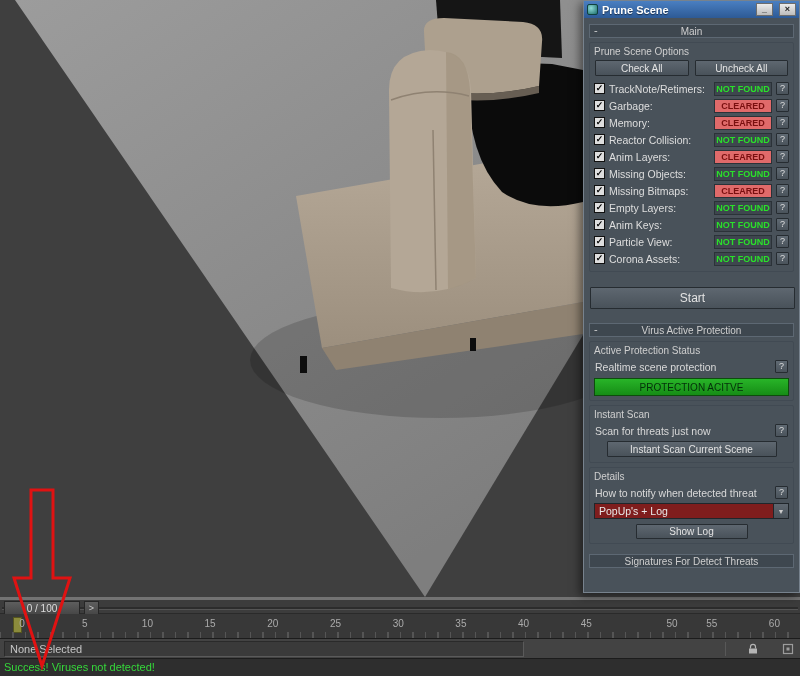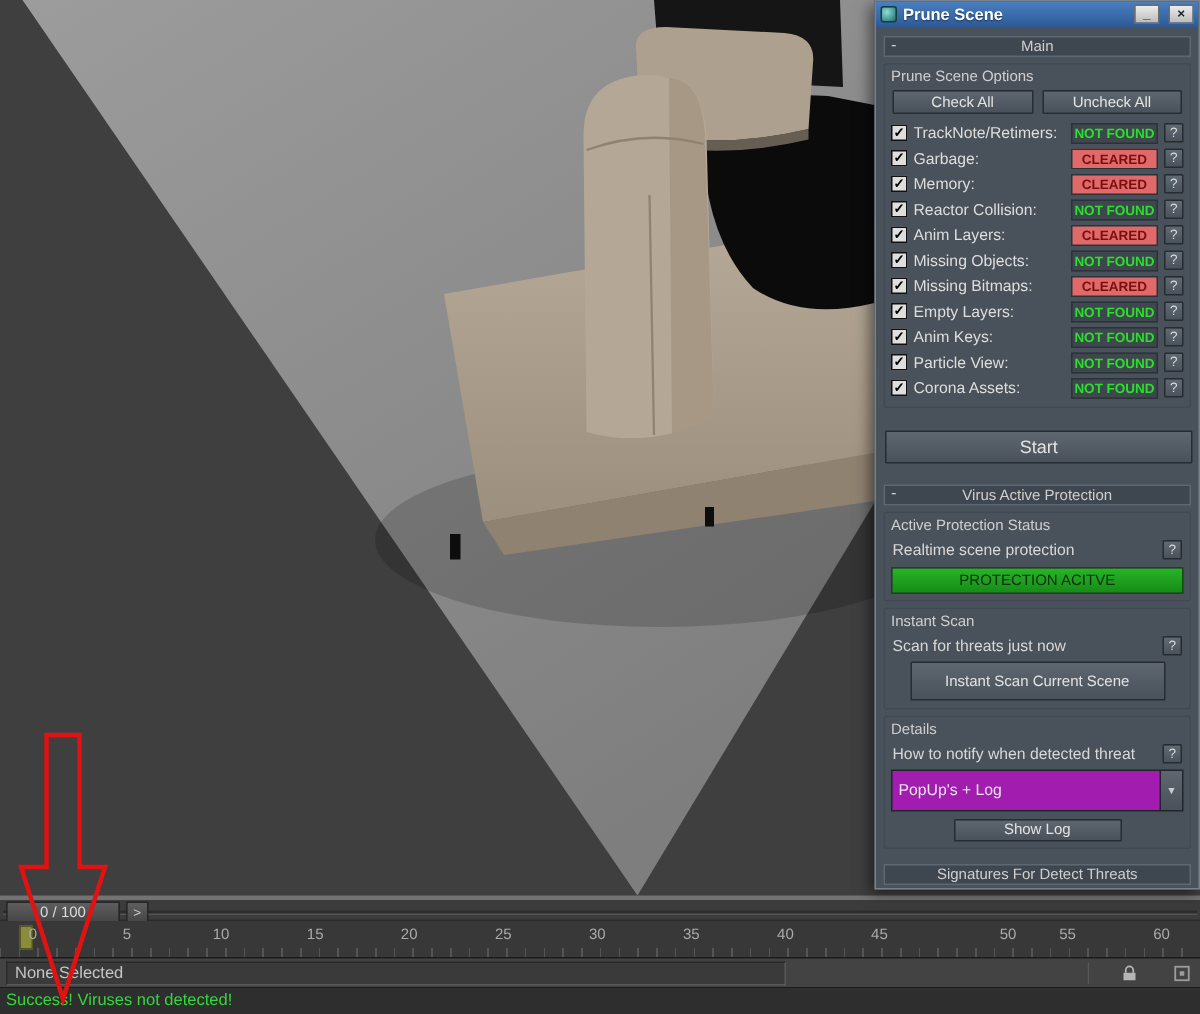--- a/index.html
+++ b/index.html
@@ -50,22 +50,22 @@
   .badge{flex:0 0 58px;font-size:9px;font-weight:bold;text-align:center;border:1px solid #2b3238;padding:1px 0;background:#3e464e}
   .badge[data-state="not-found"]{color:var(--badge_notfound_text,#2ae02a)}
   .badge[data-state="cleared"]{background:var(--badge_cleared_bg,#e06a6a);color:var(--badge_cleared_text,#7a0f0f)}
   .help-btn{flex:0 0 13px;width:13px;height:13px;background:linear-gradient(#606a73,#4a535b);border:1px solid #262c31;color:#ddd;font-size:9px;line-height:11px;text-align:center;border-radius:1px}
   .start-btn{margin:15px 1px 0;height:22px;font-size:12px}
   .manual-link{margin-top:11px;text-align:center;color:var(--manual_link_green,#35c435);font-size:10.5px;white-space:nowrap}
   .virus-rollout{margin-top:14px}
   .row-inline{display:flex;align-items:center;justify-content:space-between;height:15px;padding:0 1px}
   .small-label{color:#d8d8d8;font-size:10.5px;white-space:nowrap;overflow:hidden}
   .protection-btn{margin:4px 0 0;height:18px;width:100%;background:linear-gradient(#28b428,#168c16);border:1px solid #0d4d0d;color:#04300a;font-weight:normal;font-size:10px}
-  .scan-btn{width:170px;margin:3px auto 1px;height:26px}
-  .dropdown{margin:3px 0 0;height:28px;background:#a21caf;border:1px solid #20262b;display:flex;align-items:center}
+  .scan-btn{width:170px;margin:3px auto 1px;height:16px}
+  .dropdown{margin:3px 0 0;height:16px;background:#7f1d1d;border:1px solid #20262b;display:flex;align-items:center}
   .dropdown .value{flex:1;color:#e8e8e8;font-size:10.5px;padding:0 4px;white-space:nowrap;overflow:hidden}
   .dd-btn{width:15px;align-self:stretch;background:linear-gradient(#5e6770,#49525a);border-left:1px solid #20262b;color:#ccc;font-size:7px;display:flex;align-items:center;justify-content:center}
   .showlog-btn{width:112px;margin:5px auto 0;height:15px}
   .signatures-rollout{margin-top:10px;margin-bottom:0}
 </style>
 </head>
 <body>
 
 <div class="screen">
 

